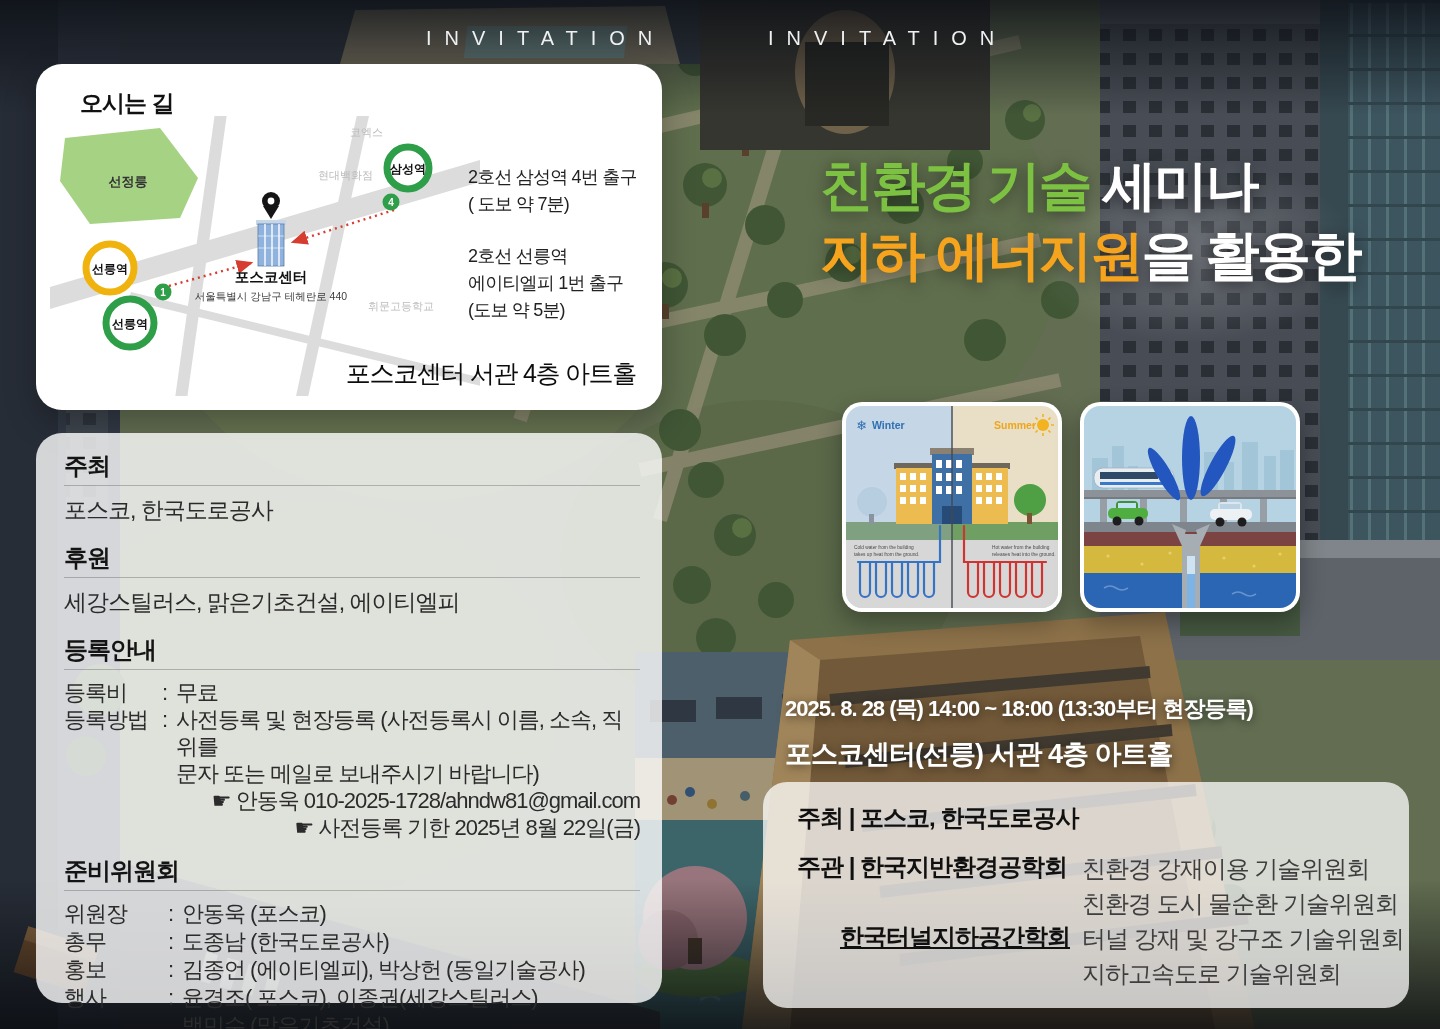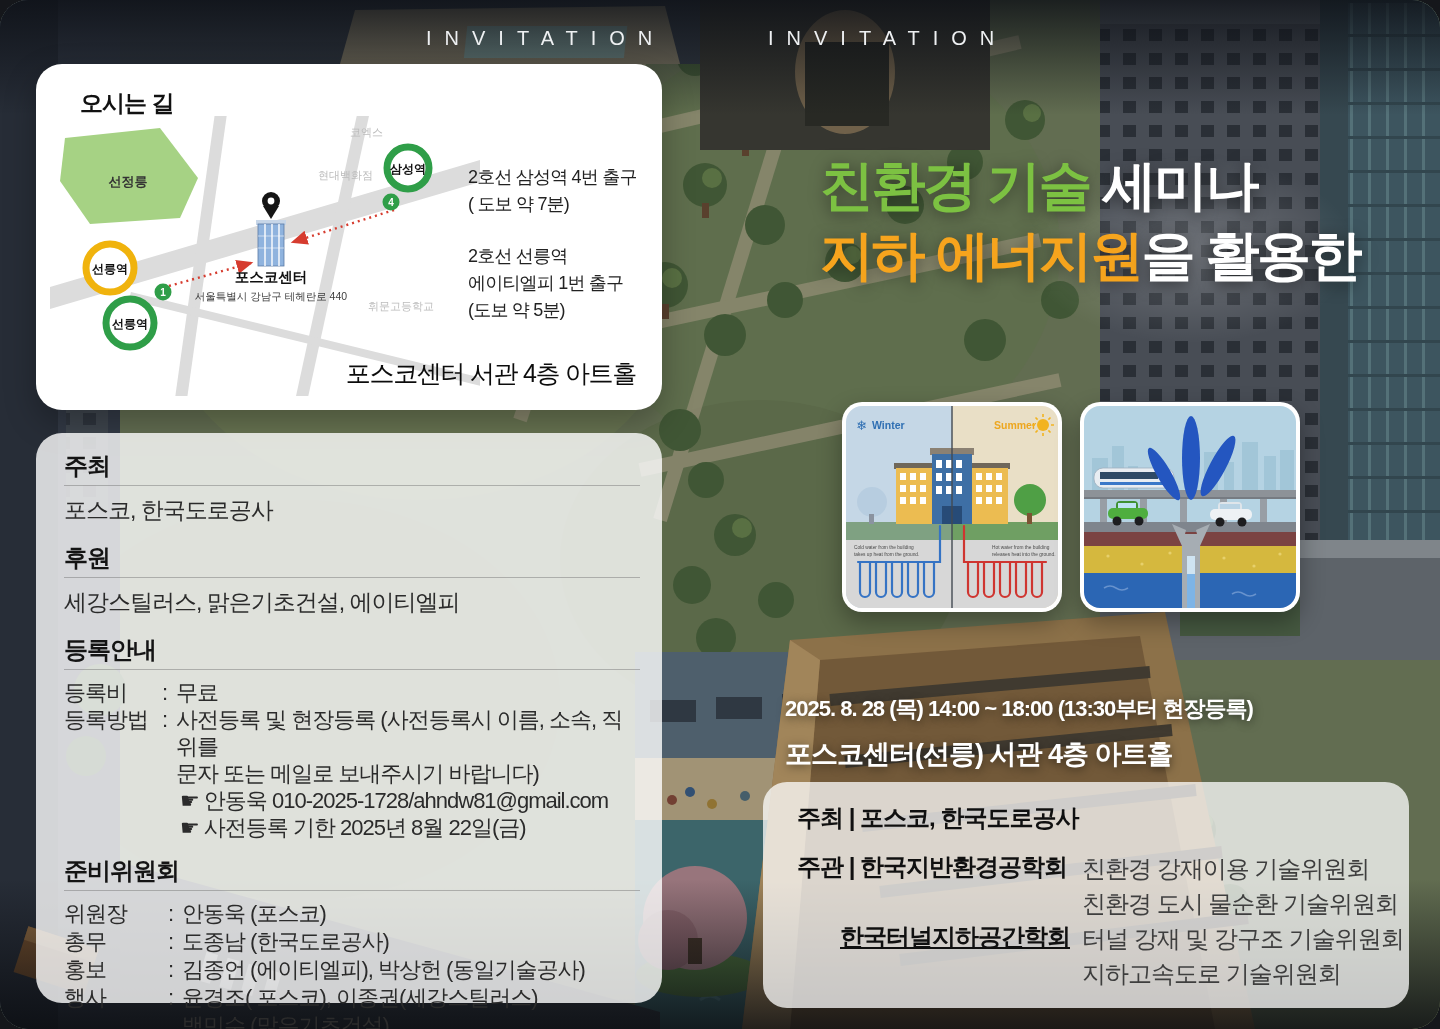--- a/index.html
+++ b/index.html
@@ -1,17 +1,17 @@
 <!DOCTYPE html>
 <html><head>
 <meta charset="utf-8">
 <style>
   html,body{margin:0;padding:0;background:#15171b;}
   .stage{position:relative;width:1440px;height:1029px;overflow:hidden;
-         font-family:"Liberation Sans","DejaVu Sans",sans-serif;background:#76825f;border-radius:28px;}
+         font-family:"Liberation Sans","DejaVu Sans",sans-serif;background:#76825f;}
   .bg-svg{position:absolute;left:0;top:0;width:1440px;height:1029px;}
   .tint{position:absolute;inset:0;background:rgba(22,26,24,.20);}
   .shade-top{position:absolute;left:0;top:0;right:0;height:115px;
              background:linear-gradient(180deg,rgba(12,15,21,.82),rgba(12,15,21,0));}
   .shade-bottom{position:absolute;left:0;bottom:0;right:0;height:150px;
                 background:linear-gradient(0deg,rgba(9,11,15,.82),rgba(9,11,15,0));}
   .title-glow{position:absolute;left:960px;top:120px;width:460px;height:260px;
               background:radial-gradient(closest-side,rgba(255,255,255,.22),rgba(255,255,255,0) 72%);}
 
   .invitation{position:absolute;top:27px;color:#eef0f2;font-size:20px;font-weight:400;
@@ -39,21 +39,21 @@
   
   .info-card{position:absolute;left:36px;top:433px;width:626px;height:570px;
              background:rgba(255,255,255,.80);border-radius:26px;}
   .ic-inner{position:absolute;left:28px;right:22px;top:20px;}
   .sec-h{font-size:24px;line-height:26px;font-weight:bold;color:#141414;letter-spacing:-1px;margin:0 0 6px;}
   .sec-div{border:none;border-top:1px solid rgba(110,110,110,.45);margin:0 0 9px;}
   .sec-body{font-size:23px;color:#2b2b2b;letter-spacing:-1px;margin:0 0 19px;}
   .reg-grid{display:grid;grid-template-columns:98px 14px auto;font-size:22px;line-height:27px;
             color:#2b2b2b;letter-spacing:-1px;margin:0 0 17px;}
   .reg-grid .lbl{grid-column:1;} .reg-grid .col{grid-column:2;} .reg-grid .val{grid-column:3;}
-  .pointer-line{padding-left:4px;}
+  .pointer-line{padding-left:4px;text-align:right;}
   .com-grid{display:grid;grid-template-columns:104px 14px auto;font-size:22px;line-height:28px;
             color:#2b2b2b;letter-spacing:-1px;}
 
   
   .diag{position:absolute;width:212px;height:202px;border-radius:20px;overflow:hidden;
         border:4px solid rgba(255,255,255,.95);box-shadow:0 10px 24px rgba(0,0,0,.32);background:#fff;}
   .diag-a{left:842px;top:402px;} .diag-b{left:1080px;top:402px;}
   .diag svg{display:block;}
 
   

